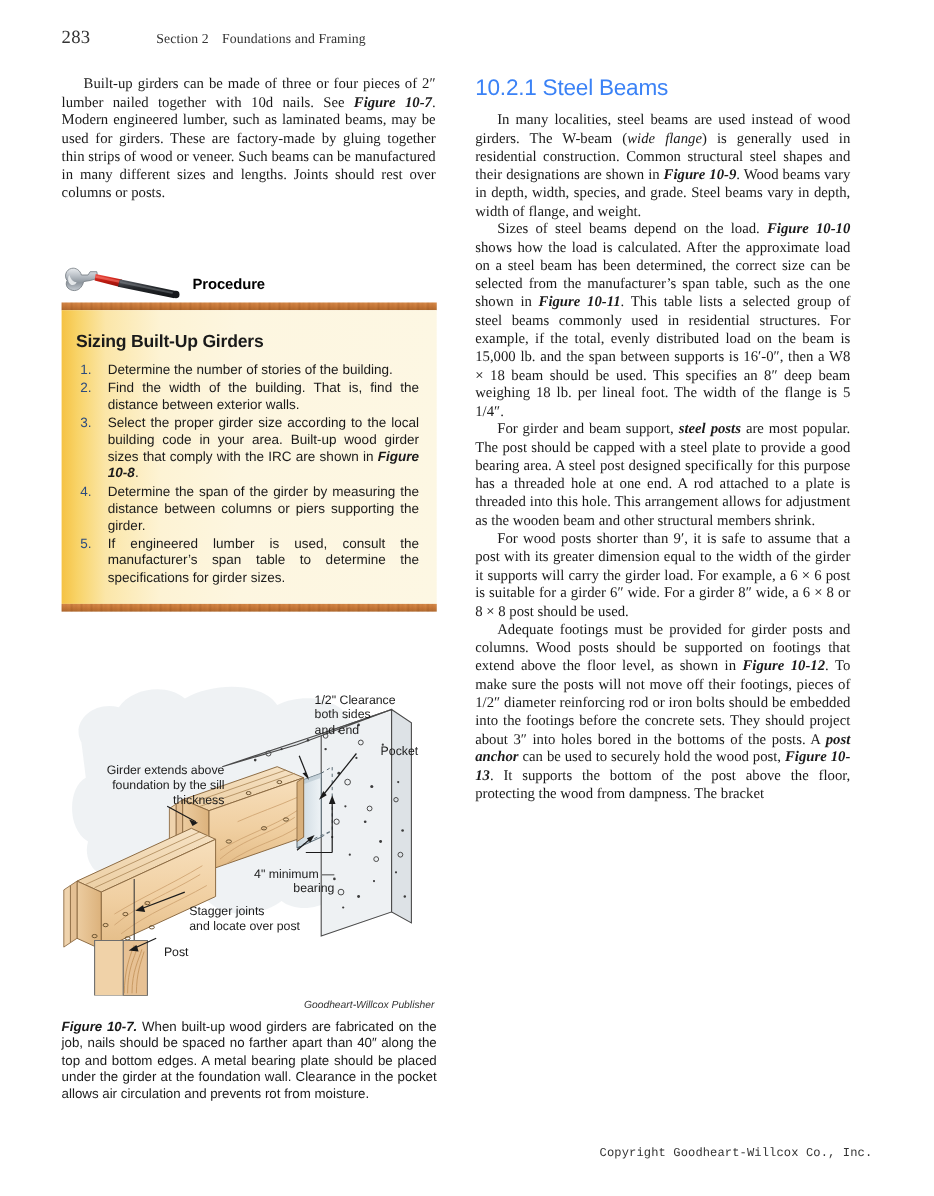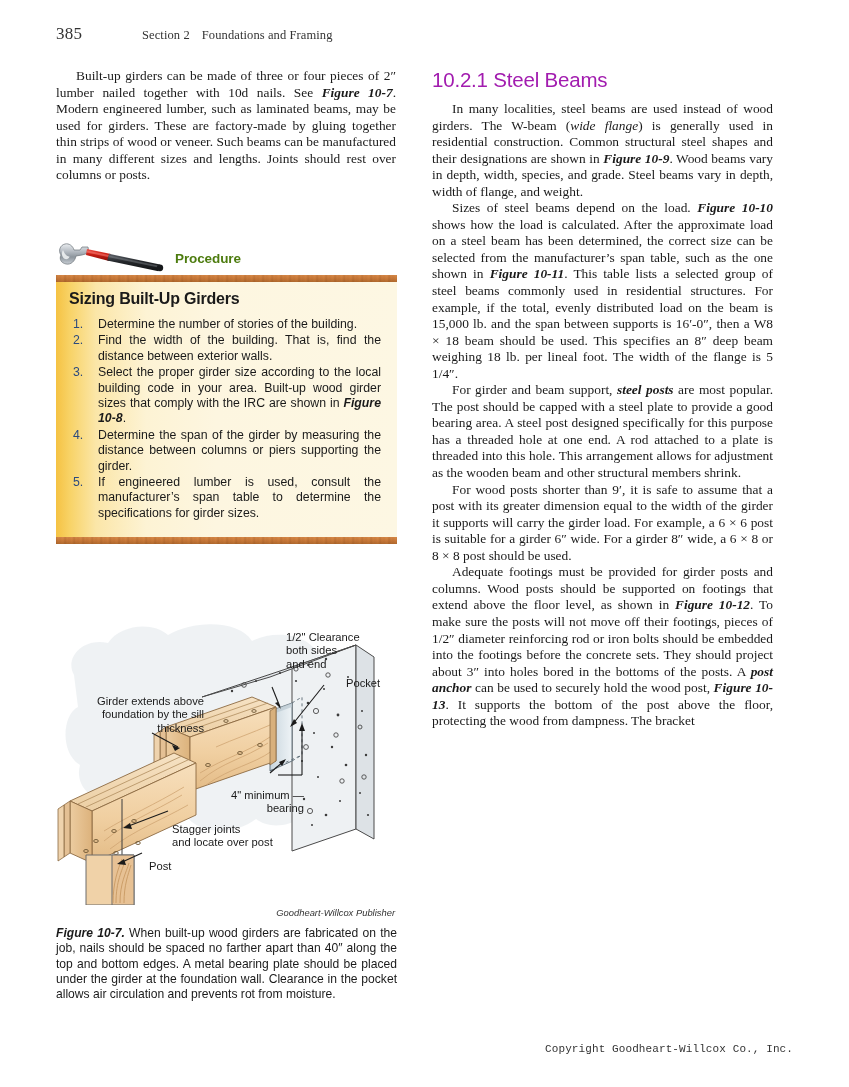--- a/index.html
+++ b/index.html
@@ -73,21 +73,21 @@
   .b { font-weight: bold; font-style: italic; }
   .i { font-style: italic; }
   .bi { font-weight: bold; font-style: italic; }
 
   
   h2.sec-head {
     margin: 0 0 9px 0;
     font-family: "Liberation Sans", sans-serif;
     font-size: 20.5px;
     font-weight: normal;
-    color: #a21caf;
+    color: #3b82f6;
     letter-spacing: -0.2px;
     line-height: 24px;
   }
   h2.sec-head.second { margin-top: 22px; }
 
   
   .procedure-wrap {
     position: absolute;
     left: 56px;
     top: 243px;
@@ -104,21 +104,21 @@
     width: 118px;
     height: 34px;
   }
   .proc-label {
     position: absolute;
     left: 119px;
     top: 8px;
     font-family: "Liberation Sans", sans-serif;
     font-size: 13.5px;
     font-weight: bold;
-    color: #4d7c0f;
+    color: #000000;
     letter-spacing: -0.1px;
   }
   .wood-rule {
     height: 7px;
     width: 100%;
     background:
       repeating-linear-gradient(90deg,
         rgba(120,60,20,0.22) 0px,
         rgba(120,60,20,0.05) 2px,
         rgba(160,90,40,0.18) 4px,
@@ -127,21 +127,21 @@
       linear-gradient(180deg, #d98b4a 0%, #c87838 55%, #b06a2e 100%);
   }
   .proc-body {
     background: linear-gradient(90deg,
         #f5c243 0px,
         #f8d367 14px,
         #fbe6a8 40px,
         #fdf3d4 90px,
         #fdf6e0 160px,
         #fdf7e3 341px);
-    padding: 8px 16px 15px 13px;
+    padding: 20px 16px 15px 13px;
     box-sizing: border-box;
   }
   .proc-title {
     margin: 0 0 9px 0;
     font-family: "Liberation Sans", sans-serif;
     font-size: 16px;
     font-weight: bold;
     color: #1a1a1a;
     letter-spacing: -0.2px;
   }
@@ -226,21 +226,21 @@
     color: #333333;
     letter-spacing: 0.1px;
   }
 </style>
 </head>
 <body>
 
 <div class="page">
 
   <div class="runhead">
-    <div class="folio">385</div>
+    <div class="folio">283</div>
     <div class="runhead-title">
       <span class="sec">Section 2</span><span>Foundations and Framing</span>
     </div>
   </div>
 
   <div class="col-left">
     <p class="body"><span>Built-up girders can be made of three or four pieces of 2″ lumber nailed together with 10d nails. See </span><span class="b">Figure 10-7</span><span>. Modern engineered lumber, such as laminated beams, may be used for girders. These are factory-made by gluing together thin strips of wood or veneer. Such beams can be manufactured in many different sizes and lengths. Joints should rest over columns or posts.</span></p>
   </div>
 
   <div class="procedure-wrap">

